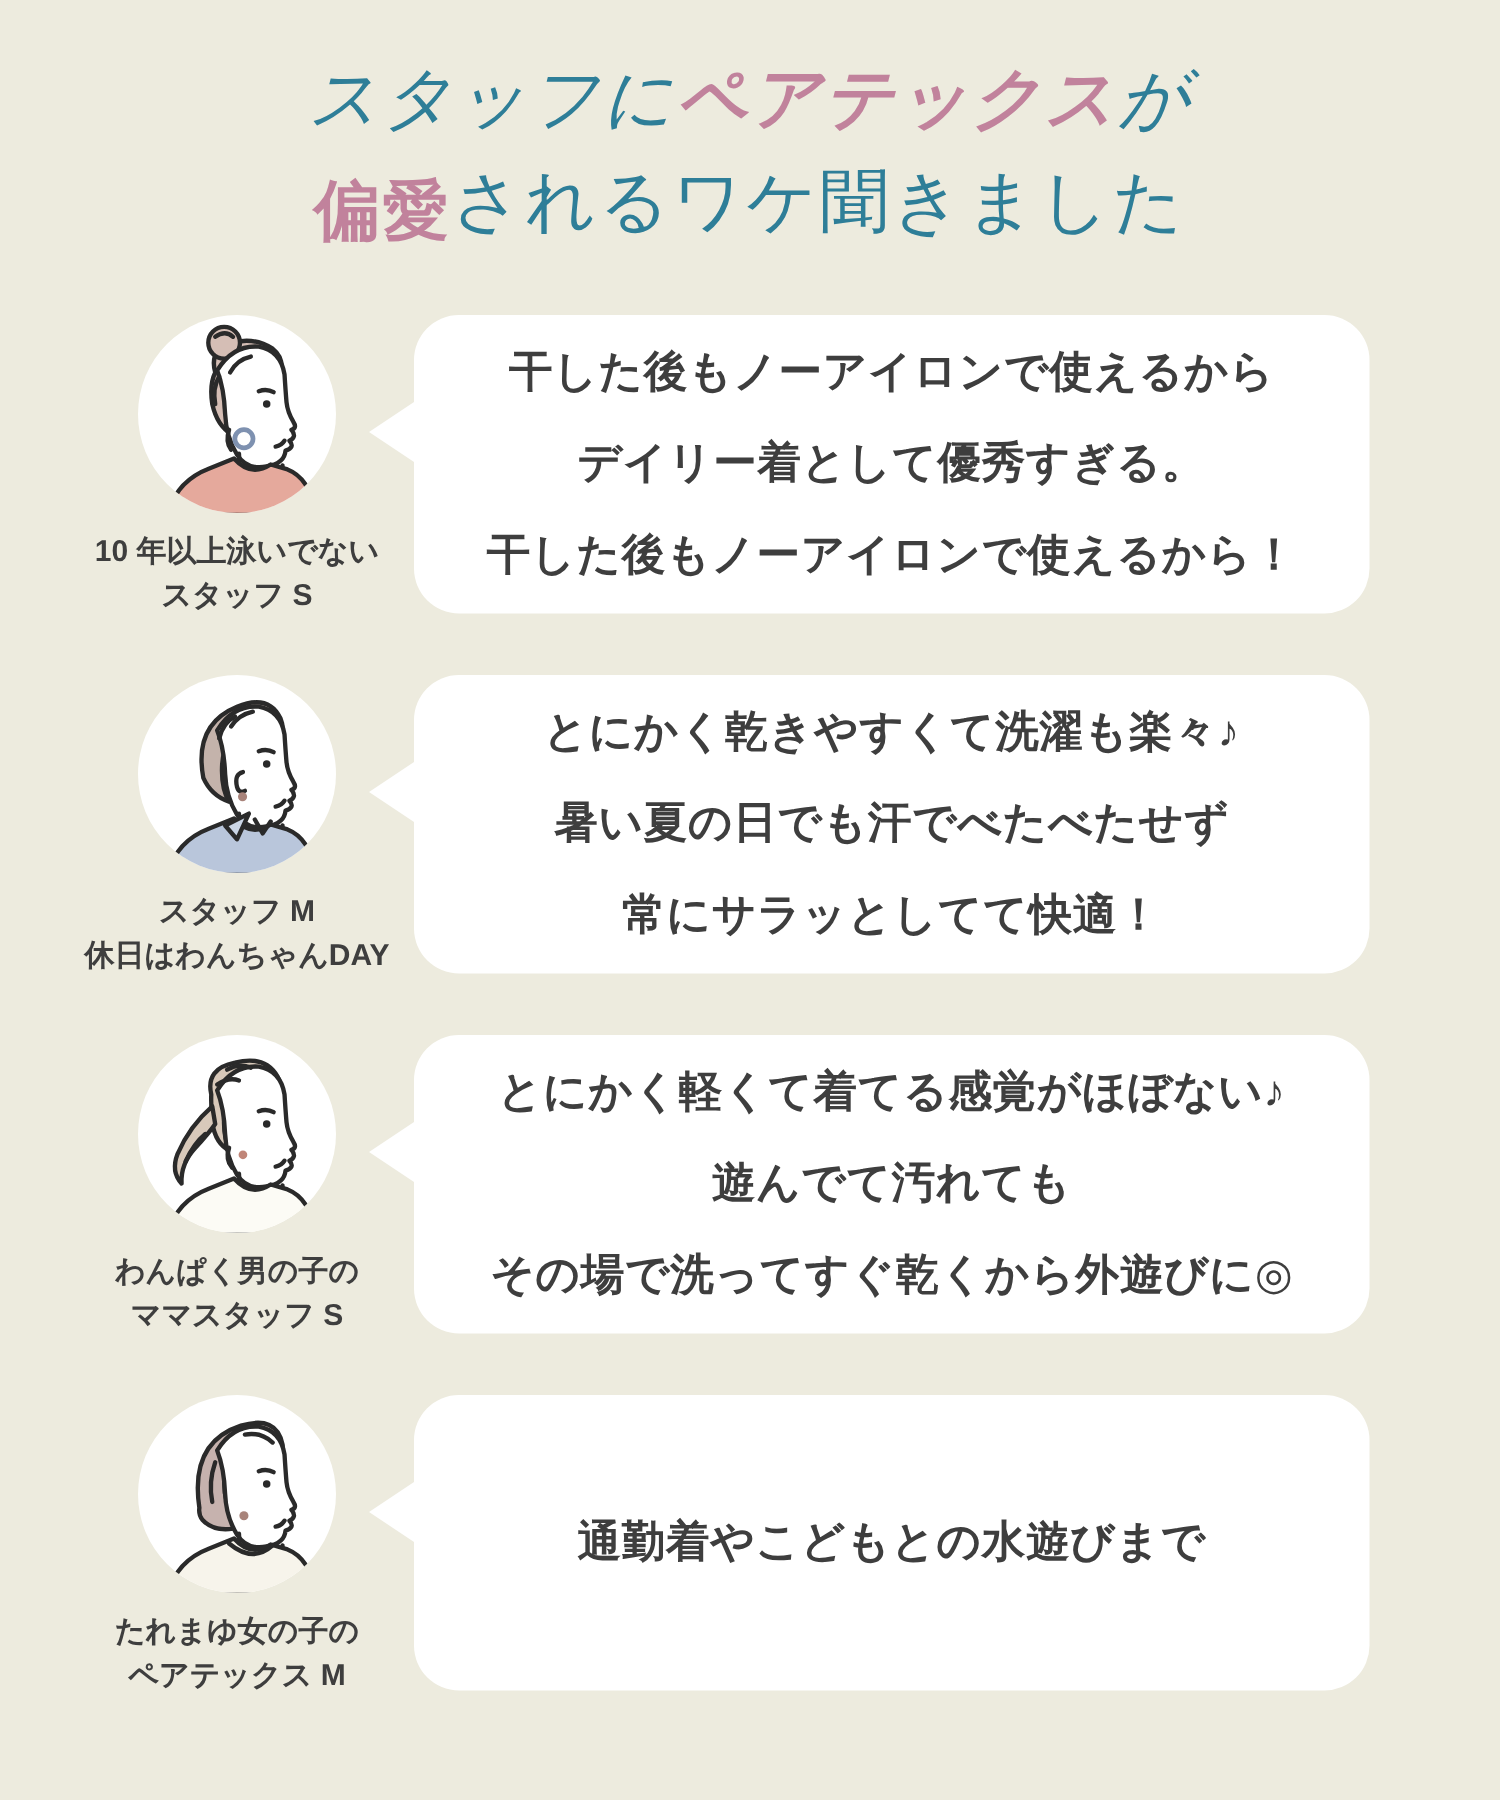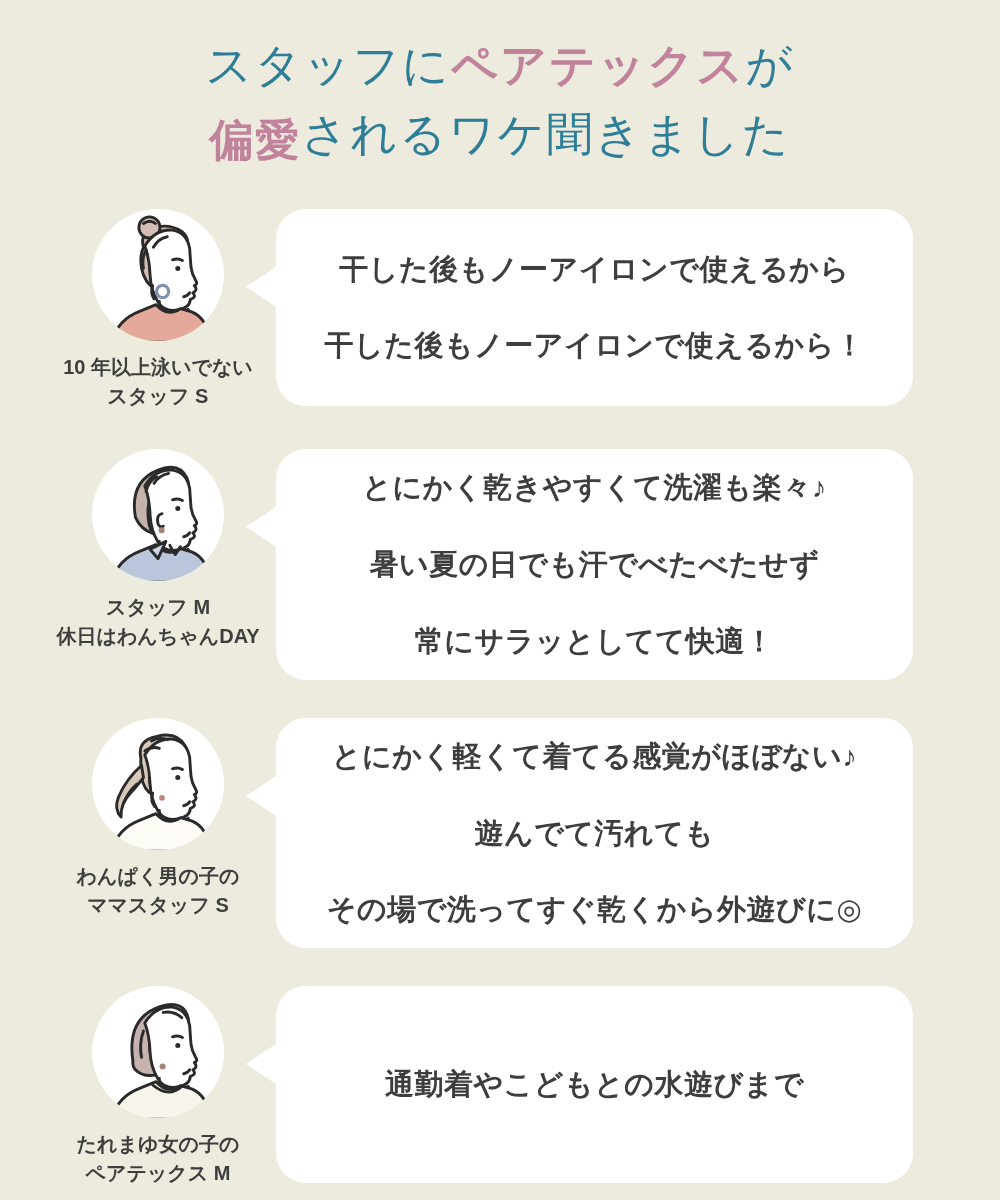--- a/index.html
+++ b/index.html
@@ -10,21 +10,21 @@
     overflow: hidden;
     background: #EDEBDE;
     font-family: "Liberation Sans", "DejaVu Sans", sans-serif;
     color: #3E3E3E;
   }
   .page { width: 1000px; height: 1200px; box-sizing: border-box; }
 
   
   .title-block { text-align: center; padding-top: 38px; margin-bottom: 42px; }
   .title-line { letter-spacing: 2px; line-height: 1.2; }
-  .title-line1 { font-size: 46px; }
+  .title-line1 { font-size: 46px; font-style: italic; }
   .title-line2 { font-size: 46px; margin-top: 14px; }
   .t-teal { color: #2E7E98; font-weight: 500; }
   .t-pink { color: #C1829C; font-weight: 800; }
   .t-pink-big { color: #C1829C; font-weight: 800; font-size: 44px; vertical-align: -5px; }
 
   
   .row { display: flex; align-items: flex-start; margin: 0 87px 38px 60px; }
   .avatar-col {
     flex: 0 0 196px; width: 196px; margin-right: 20px;
     display: flex; flex-direction: column; align-items: center;
@@ -36,21 +36,21 @@
   .avatar-circle svg { display: block; width: 132px; height: 132px; }
   .caption {
     margin-top: 12px; font-size: 20px; font-weight: 700;
     line-height: 1.45; text-align: center; white-space: nowrap; color: #3E3E3E;
   }
 
   .bubble {
     position: relative; flex: 1; min-height: 197px; box-sizing: border-box;
     background: #FFFFFF; border-radius: 30px;
     display: flex; flex-direction: column; justify-content: center;
-    text-align: center; padding: 8px 20px; gap: 16px;
+    text-align: center; padding: 8px 20px;
   }
   .bubble::before {
     content: ""; position: absolute; left: -30px; top: 56px;
     width: 0; height: 0;
     border-top: 22px solid transparent;
     border-bottom: 22px solid transparent;
     border-right: 33px solid #FFFFFF;
   }
   .bubble p {
     margin: 0; font-size: 29px; font-weight: 700; line-height: 2.1;
@@ -93,20 +93,21 @@
           </g>
         </svg>
       </div>
       <div class="caption">
         <div>10 年以上泳いでない</div>
         <div>スタッフ S</div>
       </div>
     </div>
     <div class="bubble">
       <p>干した後もノーアイロンで使えるから</p>
+      <p>デイリー着として優秀すぎる。</p>
       <p>干した後もノーアイロンで使えるから！</p>
     </div>
   </section>
 
   <section class="row">
     <div class="avatar-col">
       <div class="avatar-circle">
         <svg viewBox="0 0 100 100">
           <g stroke="#2A2A2A" stroke-width="2.2" stroke-linecap="round" stroke-linejoin="round" fill="none">
             <path d="M33,52 Q28,25 50,16 Q66,9.5 72,22 Q74,27 72,29.5 Q62,22.5 52.5,27 Q43.5,32 42.5,45 Q41.8,57 46,64 Q37,61 33,52 Z" fill="#C4B3AB"></path>

